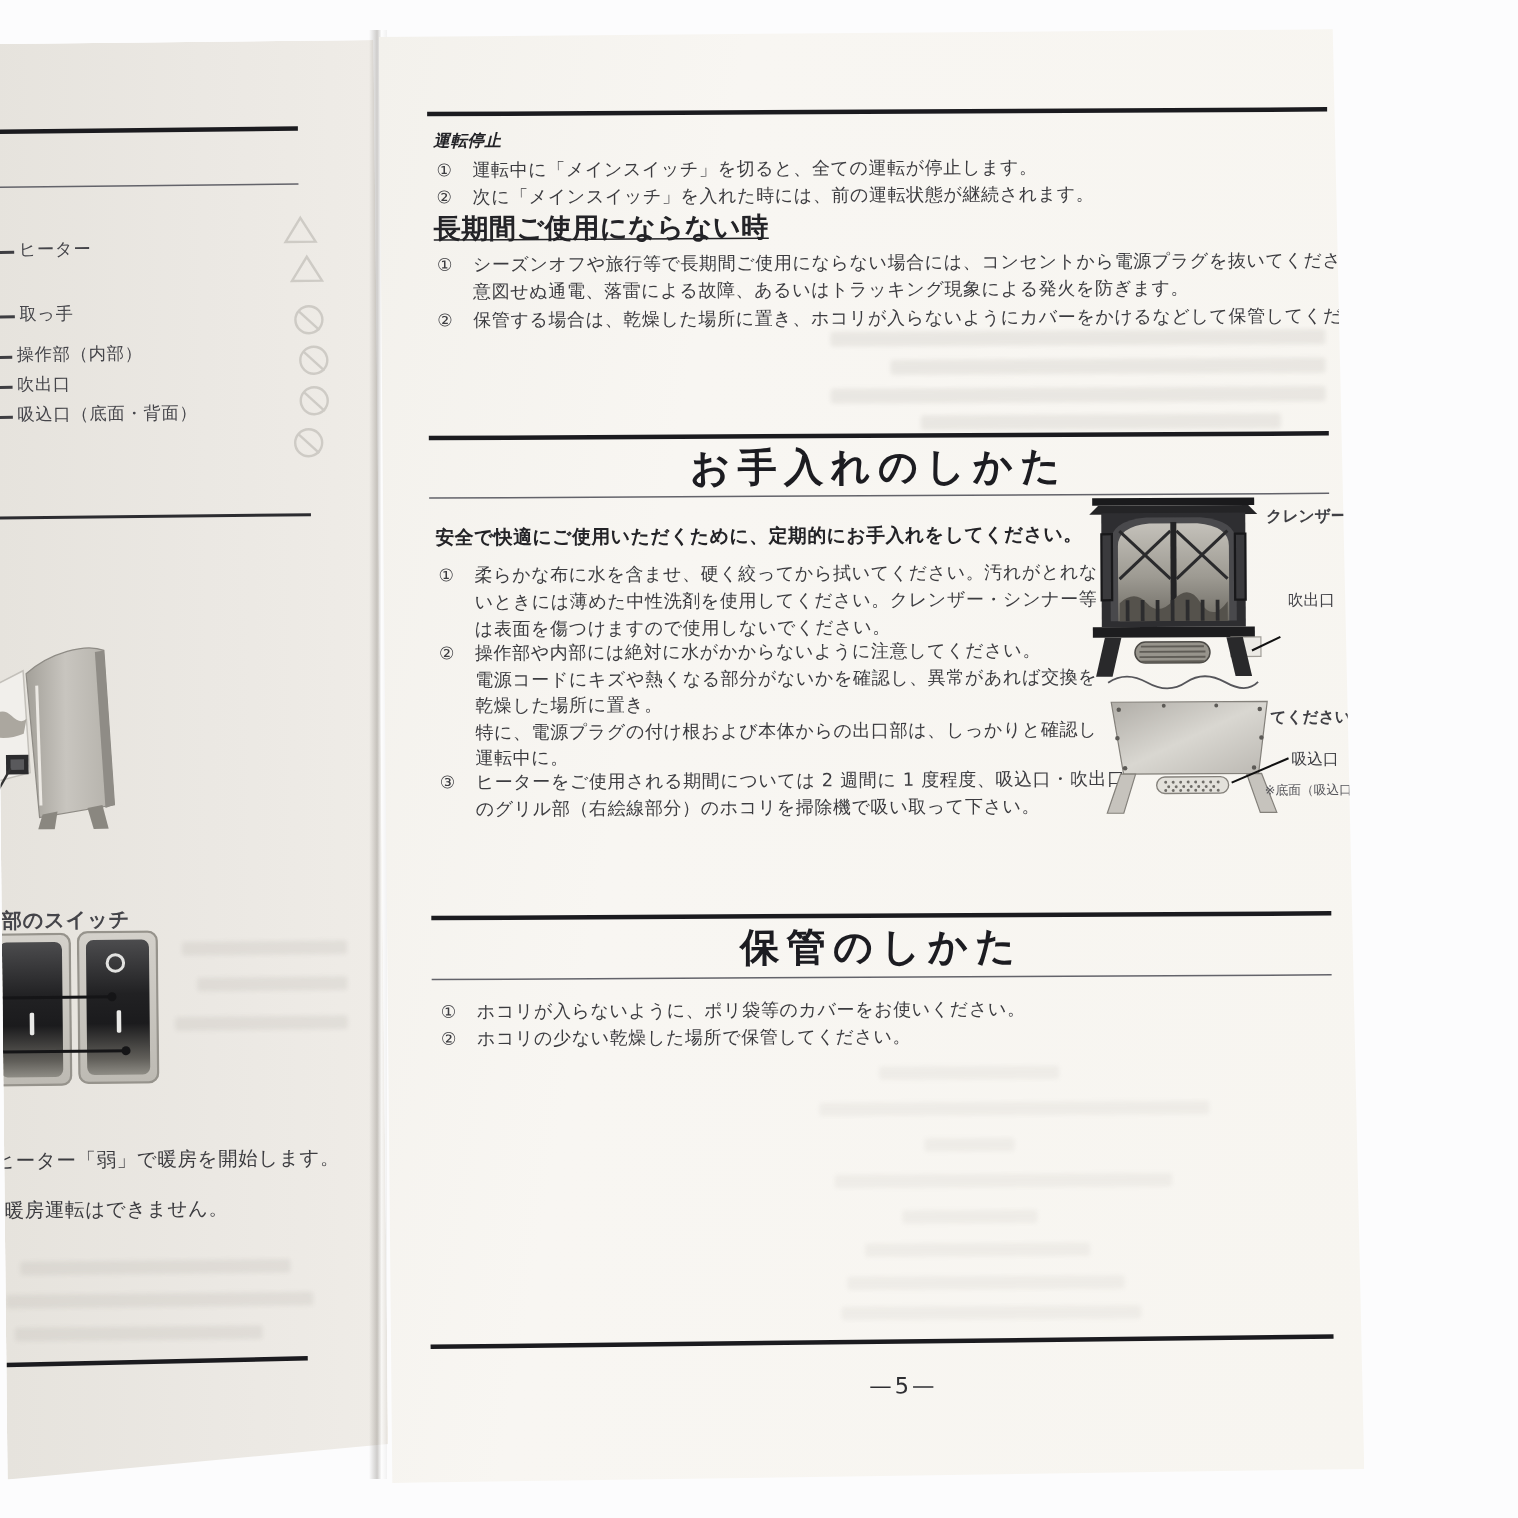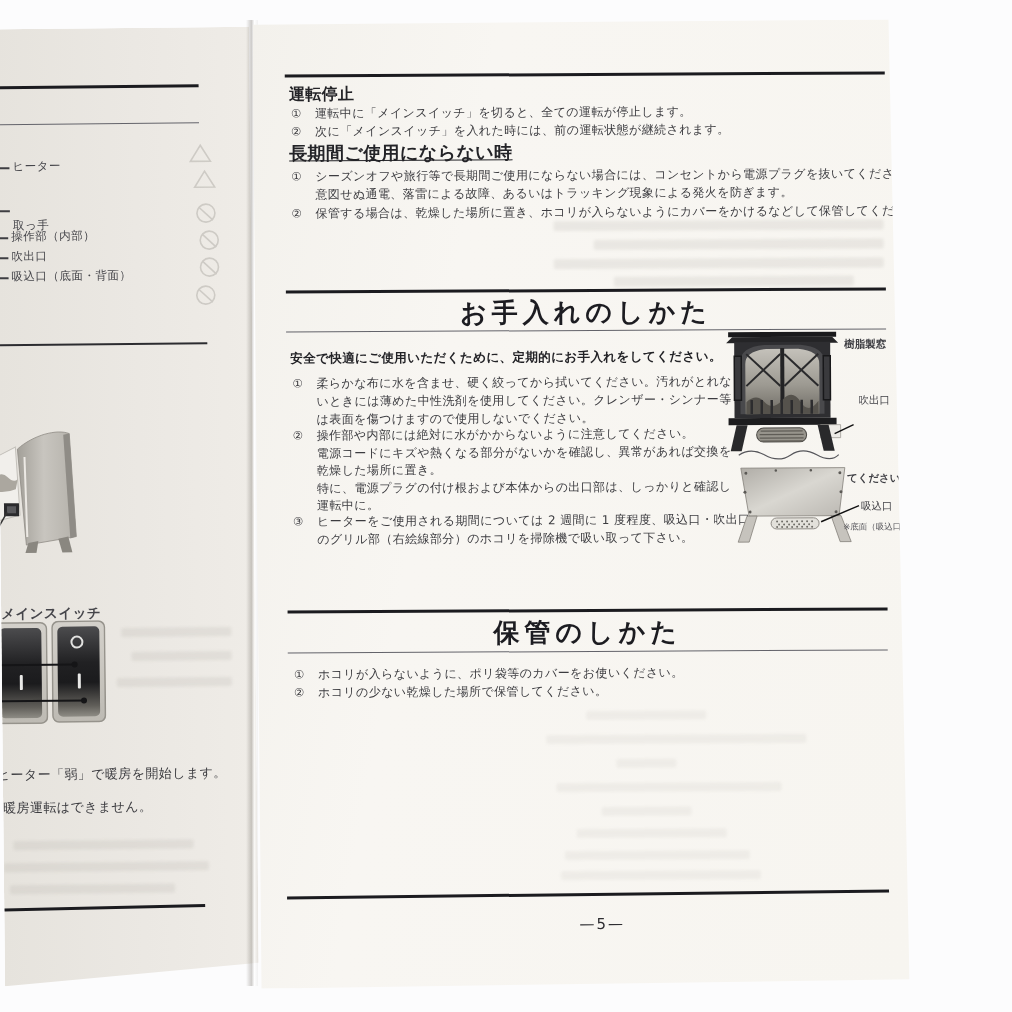--- a/index.html
+++ b/index.html
@@ -58,21 +58,21 @@
   <div class="page page-left">
     <div class="abs rule" style="left:0;top:57px;width:203px;"></div>
     <div class="abs rule-thin" style="left:0;top:95px;width:203px;"></div>
 
     <div class="abs" style="left:0;top:130px;">
       <div class="dash abs" style="left:0;top:8px;width:13px;"></div>
       <div class="lbl abs" style="left:16px;top:0;">ヒーター</div>
     </div>
     <div class="abs" style="left:0;top:173px;">
       <div class="dash abs" style="left:0;top:8px;width:13px;"></div>
-      <div class="lbl abs" style="left:16px;top:0;margin-top:16px;">取っ手</div>
+      <div class="lbl abs" style="left:16px;top:0;">取っ手</div>
     </div>
     <div class="abs" style="left:0;top:200px;">
       <div class="dash abs" style="left:0;top:8px;width:11px;"></div>
       <div class="lbl abs" style="left:14px;top:0;">操作部（内部）</div>
     </div>
     <div class="abs" style="left:0;top:220px;">
       <div class="dash abs" style="left:0;top:8px;width:11px;"></div>
       <div class="lbl abs" style="left:14px;top:0;">吹出口</div>
     </div>
     <div class="abs" style="left:0;top:240px;">
@@ -110,21 +110,21 @@
       <rect x="8" y="84" width="15" height="13" fill="#2b2b2d"></rect>
       <rect x="11" y="87" width="9" height="7" fill="#59595c"></rect>
       <line x1="0" y1="112" x2="11" y2="93" stroke="#333" stroke-width="1.5"></line>
       <path d="M22,30 C38,16 62,10 74,15 L80,118 L30,126 Z" fill="url(#sideg)" stroke="#8e8b85" stroke-width="0.8"></path>
       <line x1="29" y1="38" x2="31" y2="118" stroke="#ece9e4" stroke-width="2"></line>
       <path d="M74,15 L80,118 L74,120 L68,16 Z" fill="#8f8c86"></path>
       <polygon points="32,124 42,122 40,134 29,134" fill="#8a8780"></polygon>
       <polygon points="62,120 72,118 76,134 66,134" fill="#8a8780"></polygon>
     </svg>
 
-    <div class="abs lbl b" style="left:0;top:576px;font-size:13.5px;">メインスイッチ</div>
+    <div class="abs lbl b" style="left:0;top:576px;font-size:13.5px;">部のスイッチ</div>
     <div class="abs sw" style="left:-8px;top:593px;">
       <div class="rocker">
         <div class="mark-bar"></div>
       </div>
     </div>
     <div class="abs sw" style="left:50px;top:592px;">
       <div class="rocker">
         <div class="ring"></div>
         <div class="mark-bar"></div>
       </div>
@@ -144,21 +144,21 @@
 
     <div class="abs rule" style="left:0;top:878px;width:201px;transform:rotate(-0.7deg);"></div>
   </div>
 
   <div class="abs seam"></div>
 
   <div class="page page-right">
 
     <div class="abs rule" style="left:32px;top:52px;width:600px;"></div>
 
-    <div class="abs t b" style="left:36px;top:64px;font-size:16px;">運転停止</div>
+    <div class="abs t b" style="left:36px;top:64px;font-size:11px;font-style:italic;">運転停止</div>
     <div class="abs num" style="left:38px;top:84px;">①</div>
     <div class="abs t" style="left:62px;top:84px;">運転中に「メインスイッチ」を切ると、全ての運転が停止します。</div>
     <div class="abs num" style="left:38px;top:102px;">②</div>
     <div class="abs t" style="left:62px;top:102px;">次に「メインスイッチ」を入れた時には、前の運転状態が継続されます。</div>
 
     <div class="abs t b" style="left:36px;top:123px;font-size:18px;text-decoration:underline;">長期間ご使用にならない時</div>
     <div class="abs num" style="left:38px;top:147px;">①</div>
     <div class="abs t" style="left:62px;top:147px;">シーズンオフや旅行等で長期間ご使用にならない場合には、コンセントから電源プラグを抜いてください。</div>
     <div class="abs t" style="left:62px;top:165px;">意図せぬ通電、落雷による故障、あるいはトラッキング現象による発火を防ぎます。</div>
     <div class="abs num" style="left:38px;top:184px;">②</div>
@@ -227,21 +227,21 @@
       <g stroke="#5f5c56" stroke-width="1.2">
         <line x1="38" y1="101" x2="80" y2="101"></line>
           <line x1="37" y1="104.5" x2="81" y2="104.5"></line>
         <line x1="37" y1="108" x2="81" y2="108"></line>
           <line x1="38" y1="111" x2="80" y2="111"></line>
       </g>
       <polygon points="14,95 25,95 19,121 8,121" fill="#29292b"></polygon>
       <polygon points="95,95 106,95 112,121 101,121" fill="#29292b"></polygon>
       <line x1="112" y1="104" x2="131" y2="95" stroke="#111" stroke-width="1.4"></line>
     </svg>
-    <div class="abs lbl-sm b" style="left:590px;top:318px;">樹脂製窓</div>
+    <div class="abs lbl-sm b" style="left:590px;top:318px;">クレンザー</div>
     <div class="abs lbl-sm" style="left:604px;top:374px;">吹出口</div>
 
     <svg class="abs" style="left:482px;top:428px;" width="104" height="12" viewBox="0 0 104 12">
       <path d="M2,7 q12,-8 26,0 t26,0 t26,0 t22,0" fill="none" stroke="#55555a" stroke-width="1.2"></path>
     </svg>
 
     <svg class="abs" style="left:476px;top:444px;" width="134" height="80" viewBox="0 0 134 80">
       <defs>
         <linearGradient id="backg" x1="0" y1="0" x2="1" y2="1">
           <stop offset="0" stop-color="#b0ada7"></stop>

